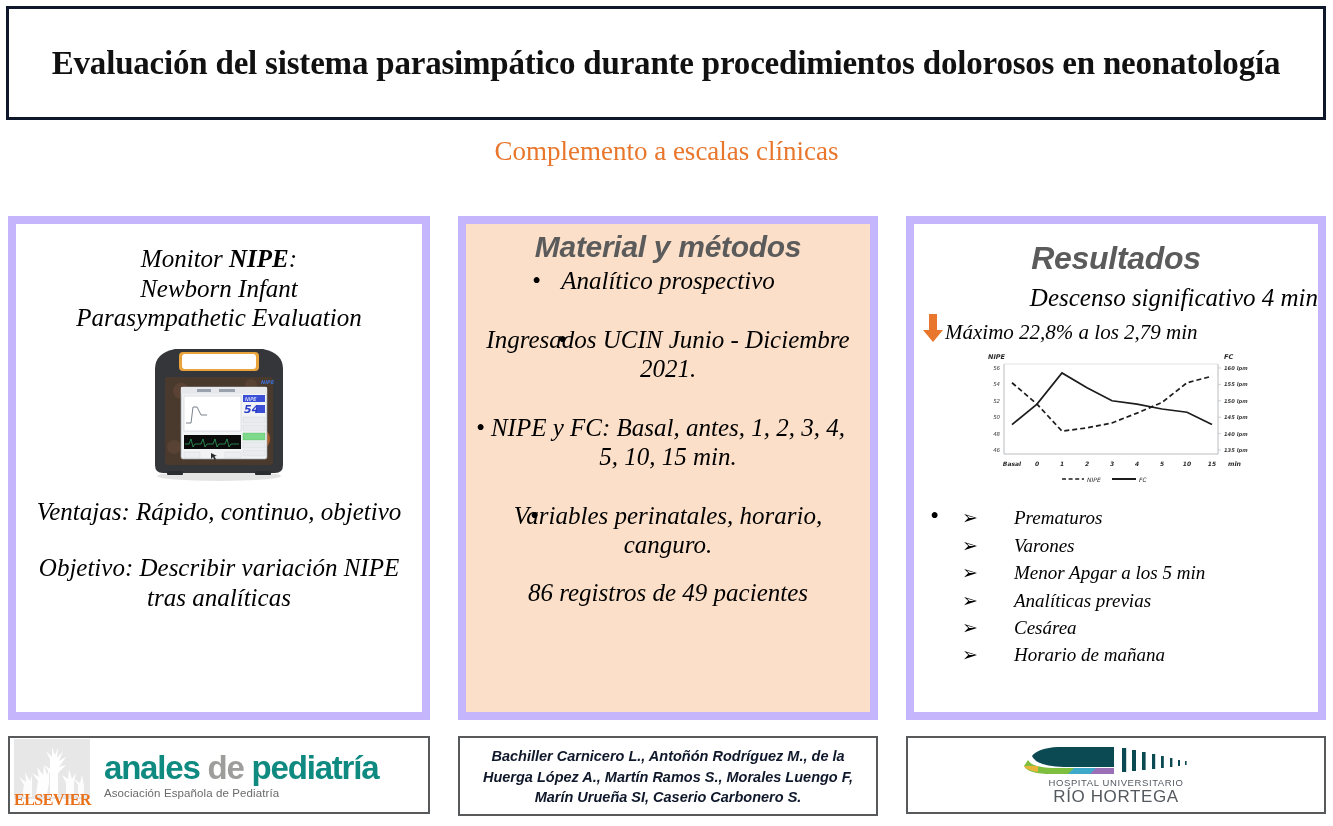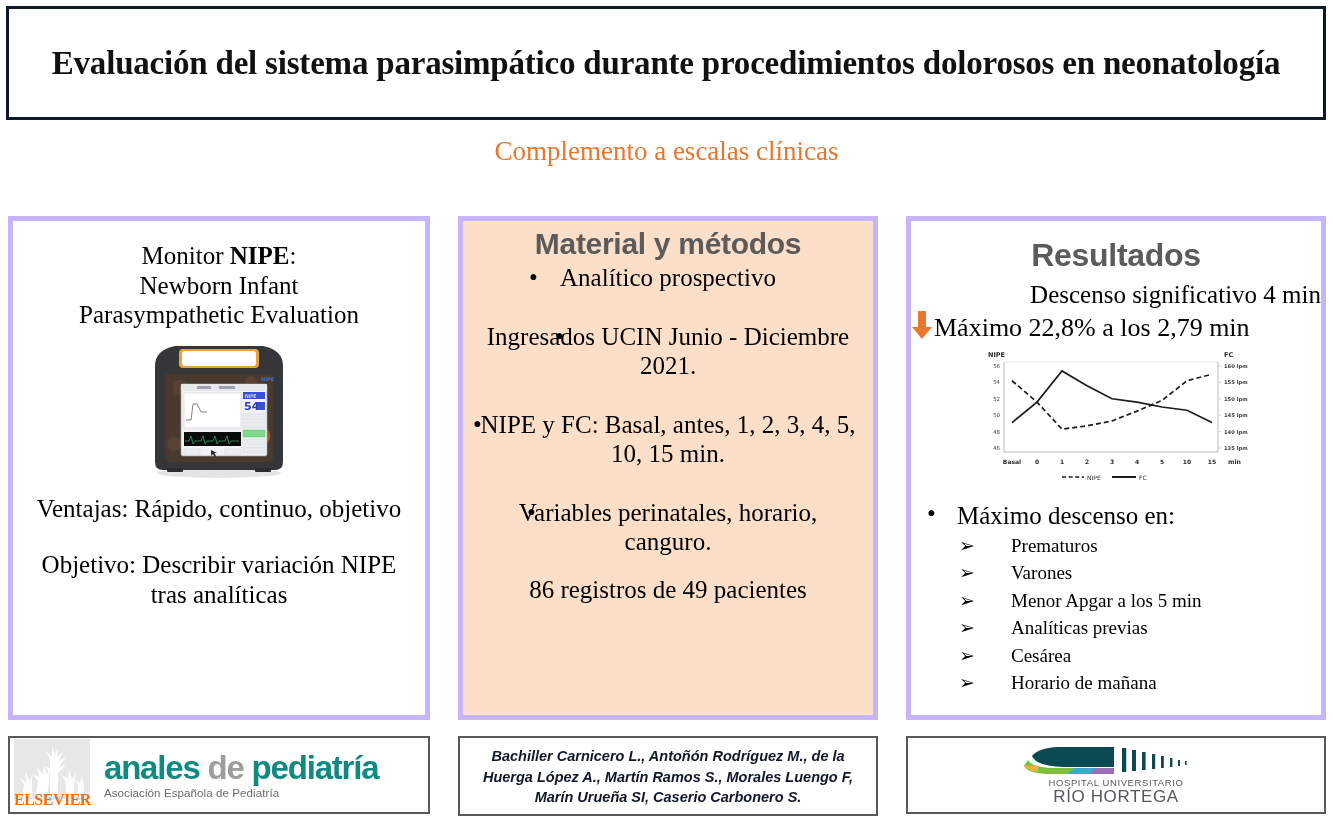--- a/index.html
+++ b/index.html
@@ -19,21 +19,21 @@
 
   
   .subtitle{
     position:absolute;left:0;top:132px;width:1333px;text-align:center;
     color:#E8762C;font-family:"Liberation Serif",serif;font-size:27px;line-height:1.45;
   }
   .subtitle div{white-space:nowrap;}
 
   
   .panels{position:absolute;left:0;top:216px;width:1333px;height:504px;}
-  .panel{position:absolute;top:0;box-sizing:border-box;border:5px solid #c4b5fd;}
+  .panel{position:absolute;top:0;box-sizing:border-box;border:8px solid #c4b5fd;font-style:italic;}
   .panel-left {left:8px;   width:422px; height:504px; background:#ffffff;}
   .panel-mid  {left:458px; width:420px; height:504px; background:#FBDFC8;}
   .panel-right{left:906px; width:420px; height:504px; background:#ffffff;}
 
   .panel-head{
     font-family:"Liberation Sans",sans-serif;font-weight:bold;font-size:30px;
     color:#5B5B5B;text-align:center;margin-top:6px;letter-spacing:-.3px;
   }
   .panel-head.res{margin-top:16px;font-size:32px;}
 
@@ -53,21 +53,21 @@
   .mm-list{margin:2px 0 0 0;padding:0;list-style:none;}
   .mm-item{
     position:relative;text-align:center;font-size:25px;line-height:1.16;
     padding:0 16px;margin-bottom:20px;
   }
   .mm-item .bullet{position:absolute;font-size:25px;line-height:1.16;}
   .mm-note{text-align:center;font-size:25px;margin-top:4px;}
 
   
   .rp-line{font-size:25px;line-height:1.14;padding-left:18px;}
-  .rp-line2{font-size:26px;line-height:1.14;padding-left:0;position:relative;}
+  .rp-line2{font-size:21px;line-height:1.14;padding-left:8px;position:relative;}
   .arrow-down{display:inline-block;vertical-align:-4px;margin-right:1px;}
 
   .chart-wrap{margin-top:2px;display:flex;justify-content:center;}
 
   .rp-bullet{font-size:25px;margin-top:6px;padding-left:46px;position:relative;}
   .rp-bullet .dot{position:absolute;left:16px;top:-2px;font-size:25px;}
   .rp-sublist{margin:2px 0 0 0;padding:0;list-style:none;}
   .rp-subitem{position:relative;font-size:19px;line-height:1.44;padding-left:100px;}
   .rp-subitem .arrowhead{position:absolute;left:48px;top:0;font-size:19px;font-family:"DejaVu Sans",sans-serif;}
 
@@ -269,21 +269,20 @@
             <line x1="96" y1="129" x2="118" y2="129" stroke="#1c1c1c" stroke-width="1.7" stroke-dasharray="4,2.6"></line>
             <text id="ch-leg1" x="121" y="131.5" font-family="DejaVu Sans, sans-serif" font-size="6" fill="#2b2b2b">NIPE</text>
             <line x1="146" y1="129" x2="170" y2="129" stroke="#1c1c1c" stroke-width="2"></line>
             <text id="ch-leg2" x="173" y="131.5" font-family="DejaVu Sans, sans-serif" font-size="6" fill="#2b2b2b">FC</text>
           </g>
         </svg>
       </div>
 
       <div class="rp-bullet">
         <span class="dot">•</span>
-        <span>Máximo descenso en:</span>
       </div>
 
       <ul class="rp-sublist">
         <li class="rp-subitem">
           <span class="arrowhead">➢</span>
           <span>Prematuros</span>
         </li>
         <li class="rp-subitem">
           <span class="arrowhead">➢</span>
           <span>Varones</span>

